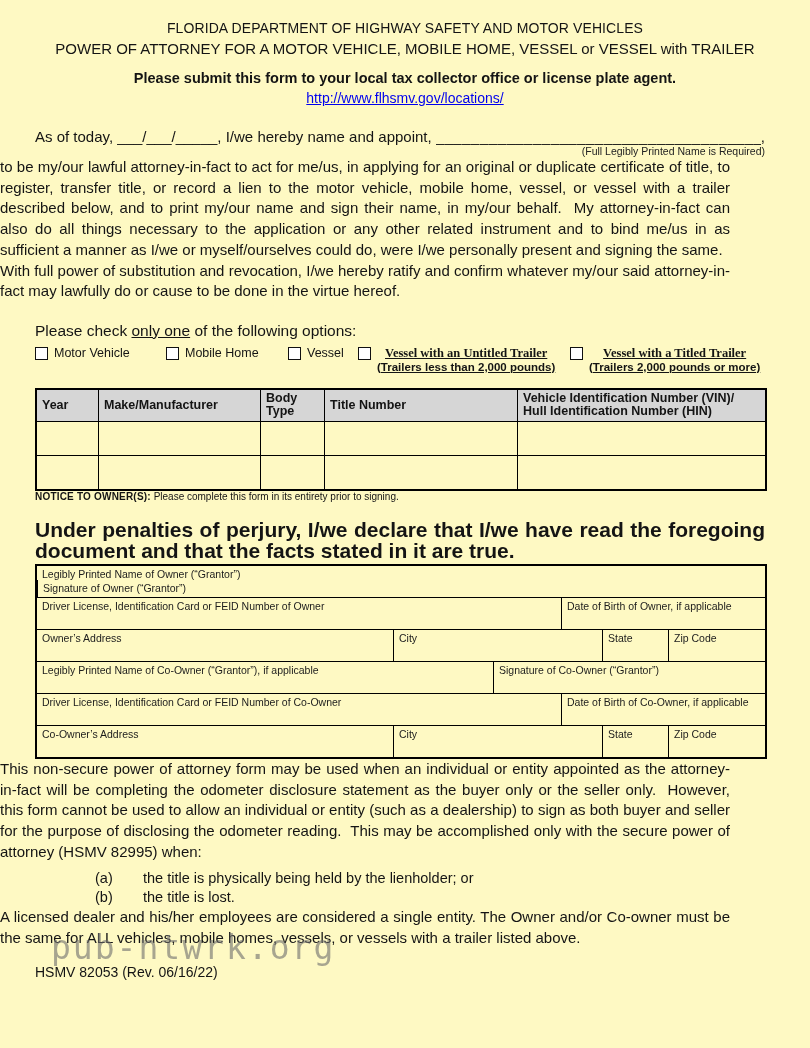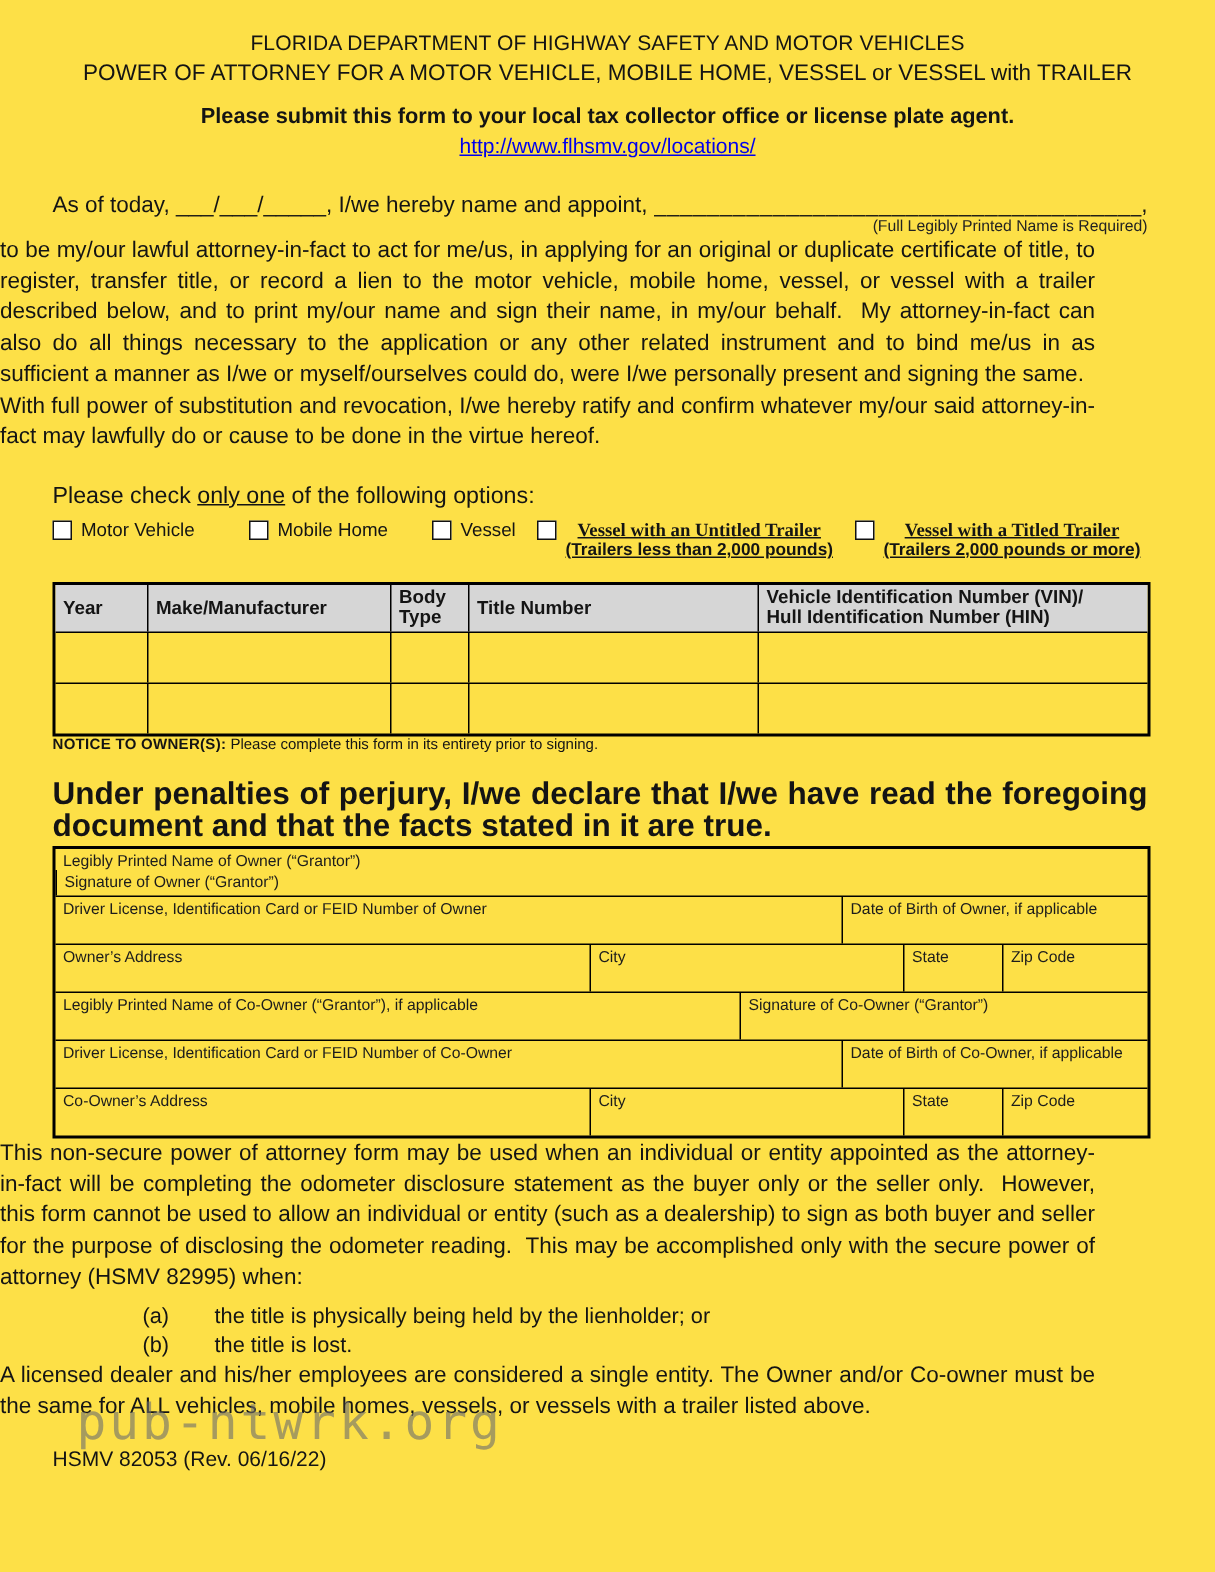--- a/index.html
+++ b/index.html
@@ -1,16 +1,16 @@
 <!DOCTYPE html>
 <html style="--link: #0000EE; --thbg: #D6D6D6;"><head>
 <meta charset="utf-8">
 <style>
   html,body{margin:0;padding:0;background:#fff;}
-  .page{position:relative;width:810px;height:1048px;background:#fde047;overflow:hidden;
+  .page{position:relative;width:810px;height:1048px;background:#fef9c3;overflow:hidden;
         font-family:"Liberation Sans",sans-serif;color:#141414;}
   .bl{margin-left:35px;width:730px;}
   .center{text-align:center;}
   .t1{margin-top:20px;font-size:14px;letter-spacing:.1px;}
   .t2{margin-top:4px;font-size:15px;font-weight:normal;}
   .t3{margin-top:13px;font-size:14.5px;font-weight:bold;}
   .linkline{margin-top:3px;}
   a.link{color:var(--link,#0000EE);text-decoration:underline;font-size:14px;cursor:pointer;}
   .appoint-line{margin-top:21px;display:flex;align-items:baseline;font-size:15px;white-space:pre;}
   .appoint-line .blank{flex:1;overflow:hidden;white-space:nowrap;letter-spacing:.5px;margin-left:4px;}
@@ -27,21 +27,21 @@
   .tlabel{font-size:12.5px;font-weight:bold;text-decoration:underline;line-height:14px;white-space:nowrap;font-family:Liberation Serif, serif;}
   .tsub{font-size:11.5px;font-weight:bold;text-decoration:underline;margin-top:1px;white-space:nowrap;}
   .vtable{margin-top:6px;margin-left:35px;width:728px;border:2px solid #000;box-sizing:content-box;}
   .vrow{display:flex;}
   .vrow > div{box-sizing:border-box;border-left:1px solid #000;}
   .vrow > div:first-child{border-left:none;}
   .vhead{background:var(--thbg,#D6D6D6);min-height:31px;border-bottom:1px solid #000;}
   .vhead > div{display:flex;align-items:center;padding:2px 4px 2px 5px;font-weight:bold;font-size:12.5px;line-height:13.5px;}
   .vbodyrow{height:33px;border-bottom:1px solid #000;}
   .vbodyrow:last-child{border-bottom:none;}
-  .c-year{width:61px;} .c-make{width:162px;} .c-body{width:52px;} .c-title{width:193px;} .c-vin{flex:1;}
+  .c-year{width:61px;} .c-make{width:162px;} .c-body{width:52px;} .c-title{width:193px;margin-left:12px;} .c-vin{flex:1;}
   .notice-line{font-size:10px;}
   .notice-line .nlabel{font-weight:bold;letter-spacing:.2px;}
   .perjury{margin-top:17px;font-size:21px;font-weight:bold;line-height:21px;text-align:justify;}
   .otable{margin-top:3px;margin-left:35px;width:728px;border:2px solid #000;}
   .orow{display:flex;height:31px;border-top:1px solid #000;}
   .orow:first-child{border-top:none;flex-direction:column;}
   .orow > div{box-sizing:border-box;border-left:1px solid #000;padding:2px 2px 0 5px;font-size:10.5px;color:#1c1c1c;}
   .orow > div:first-child{border-left:none;}
   .o-name{width:456px;} .o-sig{flex:1;}
   .o-dl{width:524px;} .o-dob{flex:1;}

